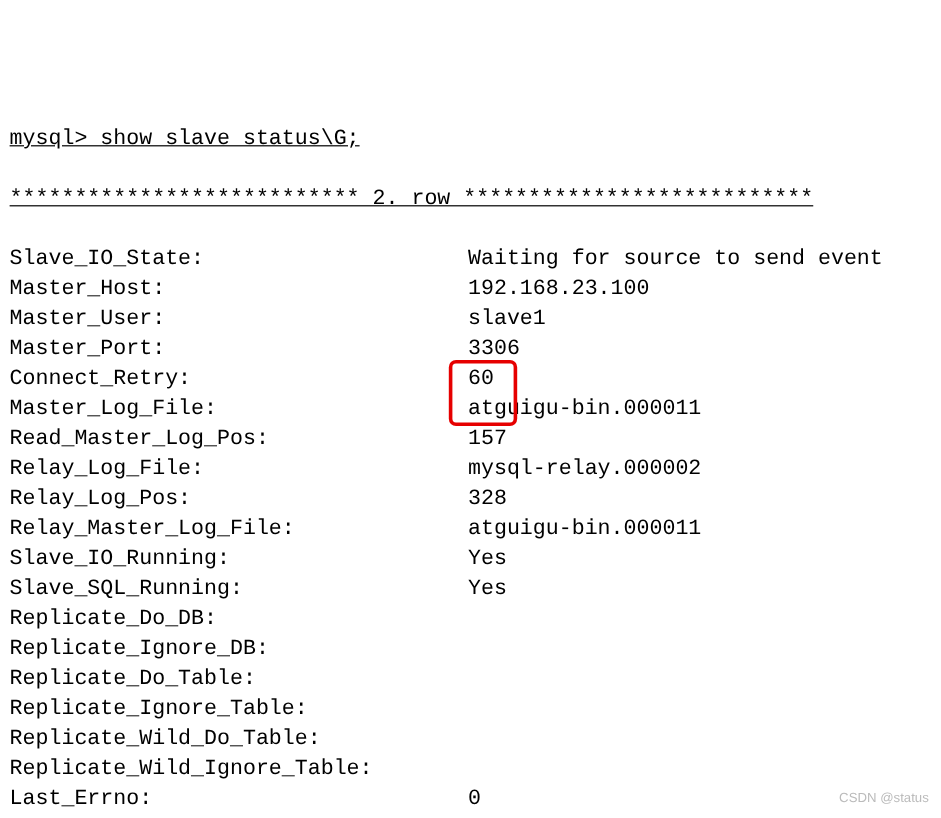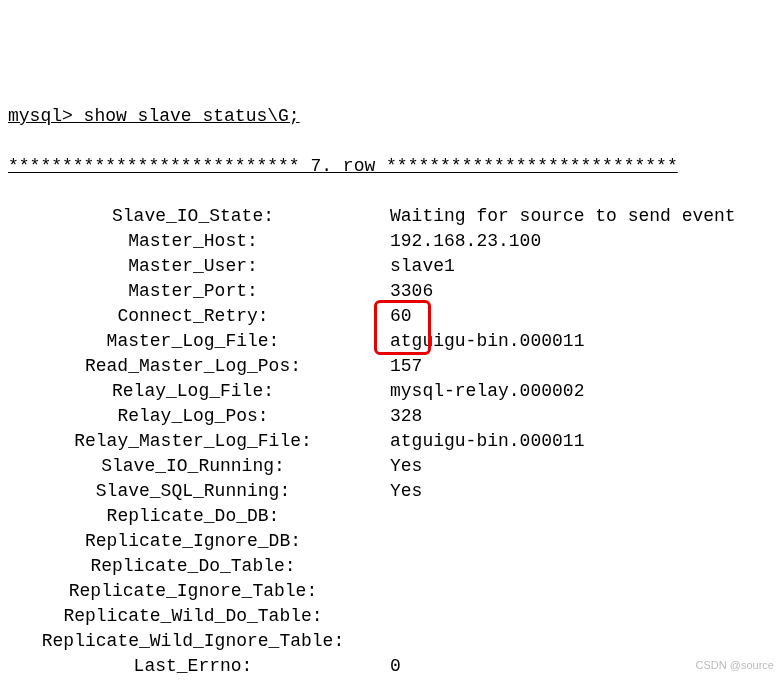--- a/index.html
+++ b/index.html
@@ -18,21 +18,21 @@
       position: relative;
       width: 784px;
       height: 682px;
       overflow: hidden;
     }
     .line {
       display: flex;
     }
     .label {
       width: 370px;
-      text-align: center;
+      text-align: left;
       padding-right: 0;
     }
     .value {
       padding-left: 12px;
     }
     .prompt-line {
       padding-left: 0;
       text-decoration: underline;
     }
     .highlight-box {
@@ -53,19 +53,19 @@
       color: #bbb;
       font-family: Arial, sans-serif;
     }
   </style>
 </head>
 <body>
 
 
 
 <div class="prompt-line">mysql&gt; show slave status\G;</div>
-<div class="prompt-line">*************************** 7. row ***************************</div>
+<div class="prompt-line">*************************** 2. row ***************************</div>
 <div id="fields-container"><div class="line"><span class="label">Slave_IO_State:</span><span class="value">Waiting for source to send event</span></div><div class="line"><span class="label">Master_Host:</span><span class="value">192.168.23.100</span></div><div class="line"><span class="label">Master_User:</span><span class="value">slave1</span></div><div class="line"><span class="label">Master_Port:</span><span class="value">3306</span></div><div class="line"><span class="label">Connect_Retry:</span><span class="value">60</span></div><div class="line"><span class="label">Master_Log_File:</span><span class="value">atguigu-bin.000011</span></div><div class="line"><span class="label">Read_Master_Log_Pos:</span><span class="value">157</span></div><div class="line"><span class="label">Relay_Log_File:</span><span class="value">mysql-relay.000002</span></div><div class="line"><span class="label">Relay_Log_Pos:</span><span class="value">328</span></div><div class="line"><span class="label">Relay_Master_Log_File:</span><span class="value">atguigu-bin.000011</span></div><div class="line"><span class="label">Slave_IO_Running:</span><span class="value">Yes</span></div><div class="line"><span class="label">Slave_SQL_Running:</span><span class="value">Yes</span></div><div class="line"><span class="label">Replicate_Do_DB:</span><span class="value"></span></div><div class="line"><span class="label">Replicate_Ignore_DB:</span><span class="value"></span></div><div class="line"><span class="label">Replicate_Do_Table:</span><span class="value"></span></div><div class="line"><span class="label">Replicate_Ignore_Table:</span><span class="value"></span></div><div class="line"><span class="label">Replicate_Wild_Do_Table:</span><span class="value"></span></div><div class="line"><span class="label">Replicate_Wild_Ignore_Table:</span><span class="value"></span></div><div class="line"><span class="label">Last_Errno:</span><span class="value">0</span></div><div class="line"><span class="label">Last_Error:</span><span class="value"></span></div></div>
 <div class="highlight-box"></div>
-<div class="watermark">CSDN @source</div>
+<div class="watermark">CSDN @status</div>
 
 
 
 
 </body></html>

